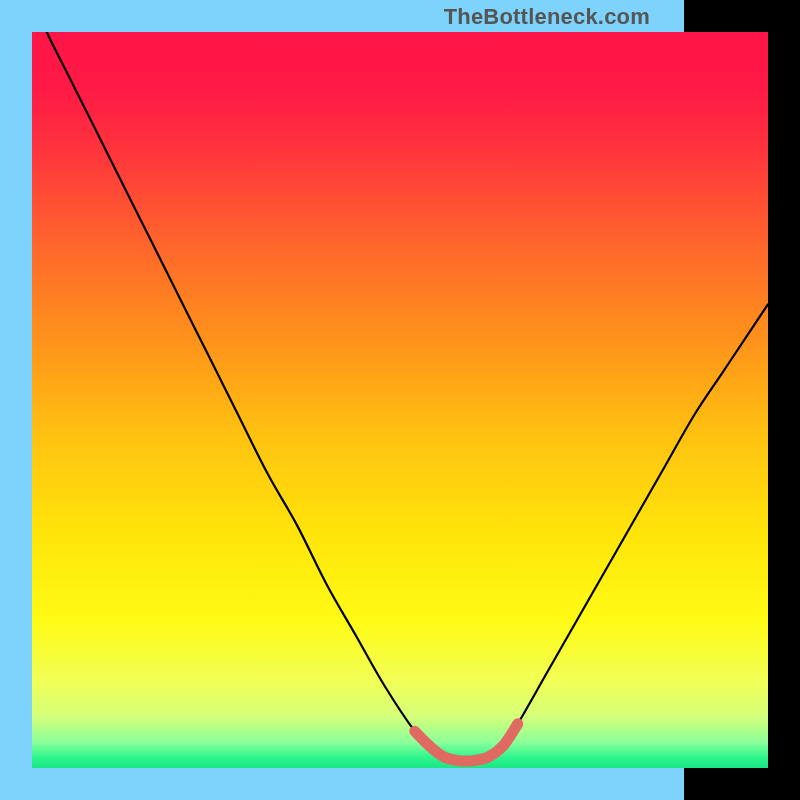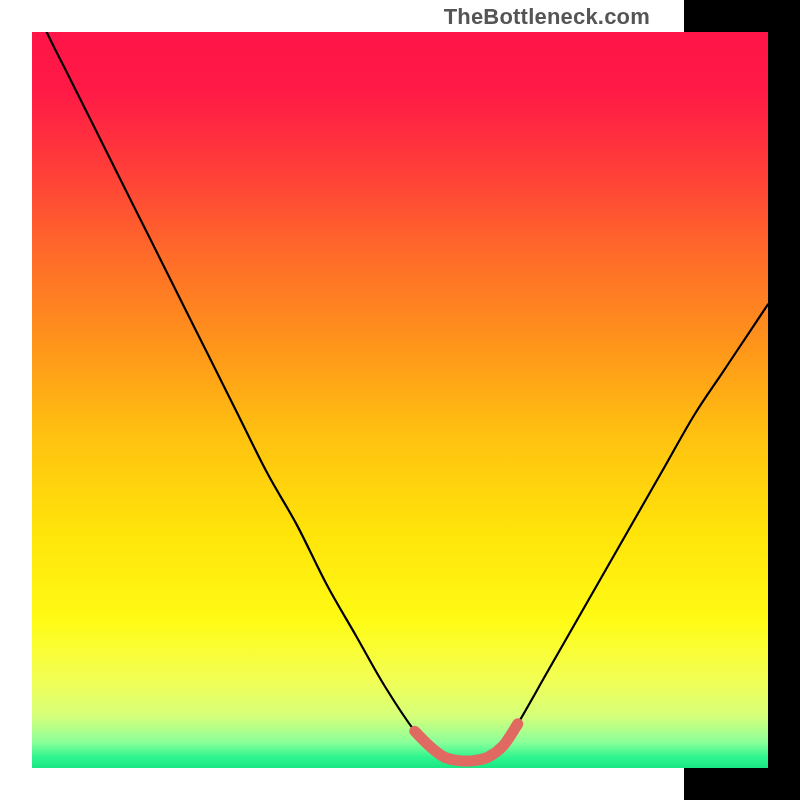--- a/index.html
+++ b/index.html
@@ -7,21 +7,21 @@
     padding: 0;
     width: 800px;
     height: 800px;
     background: #000;
     overflow: hidden;
   }
   .container {
     position: relative;
     width: 684px;
     height: 800px;
-    background: #ffffff;
+    background: #7dd3fc;
   }
   .plot-area {
     position: absolute;
     left: 32px;
     top: 32px;
     width: 736px;
     height: 736px;
     overflow: hidden;
   }
   .gradient-bg {

